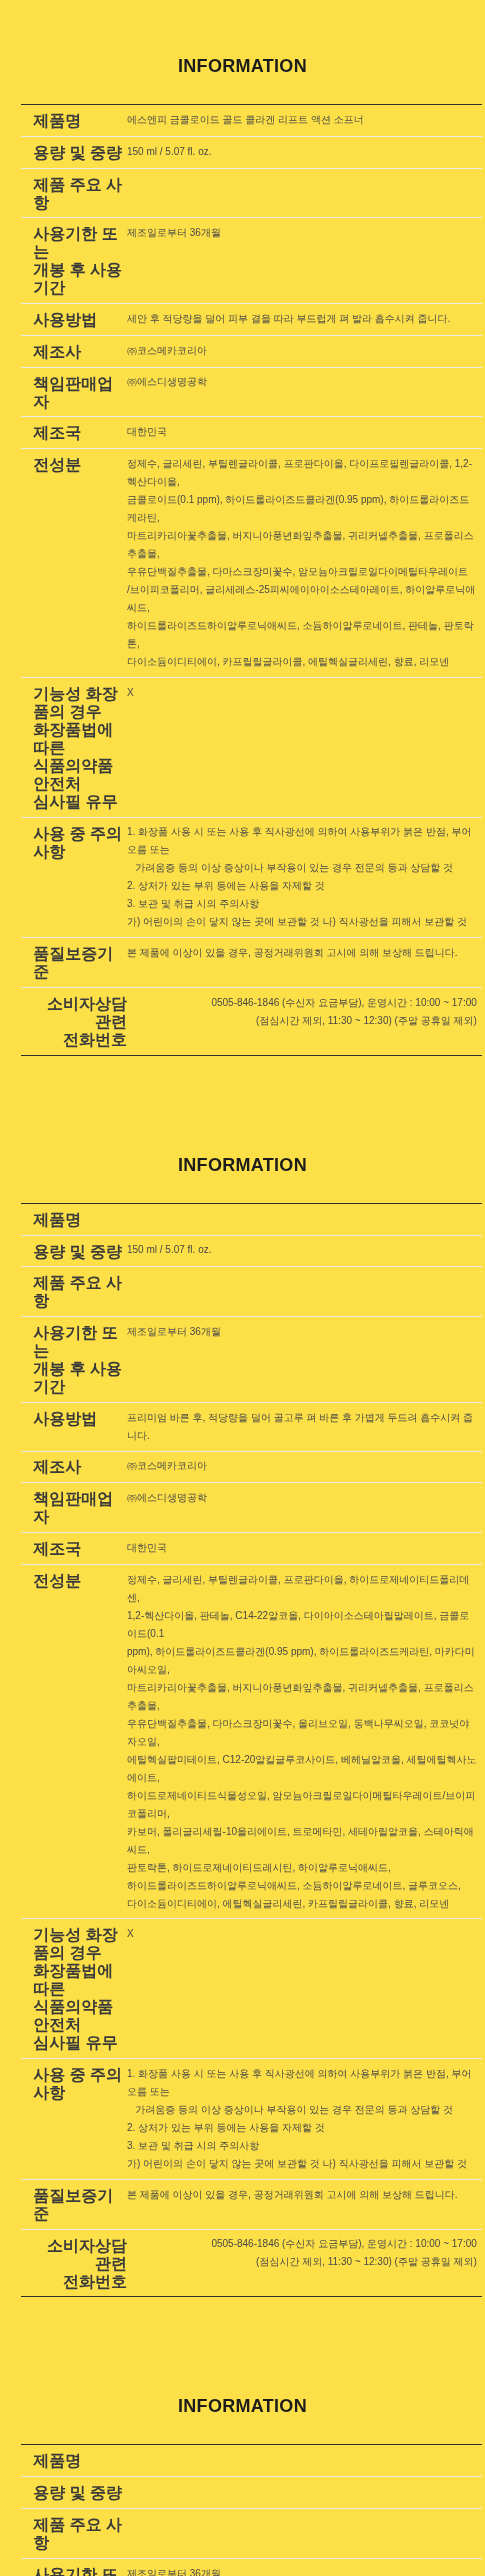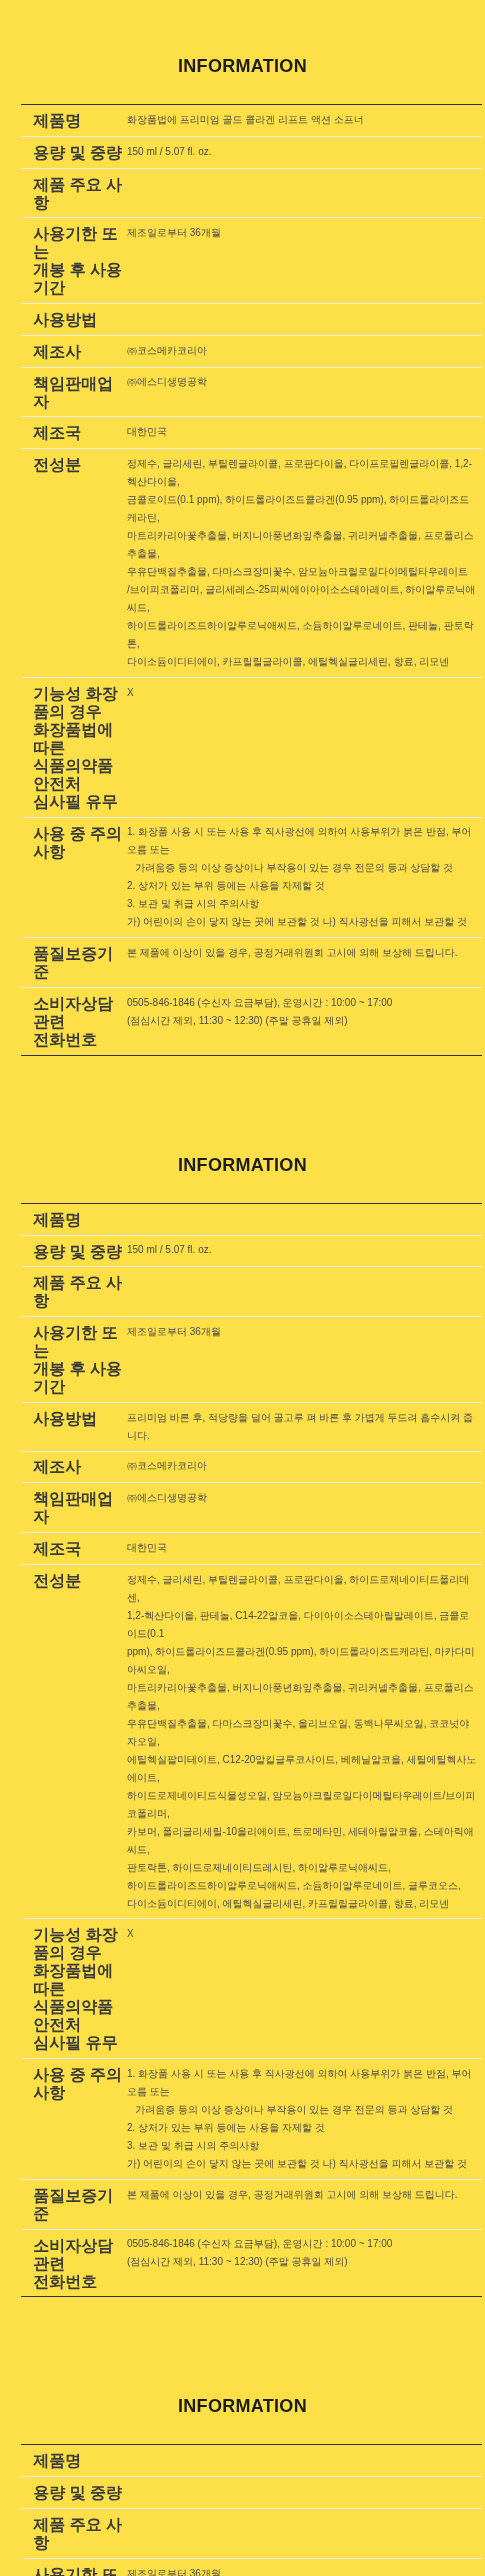--- a/index.html
+++ b/index.html
@@ -16,21 +16,21 @@
   .info-table {
     margin:27px 3.5px 0 21px;
     border-top:1.7px solid #2f2f2f;
     border-bottom:1.7px solid #2f2f2f;
   }
   .row {
     display:flex; align-items:flex-start;
     padding:5.8px 0;
     border-bottom:0.6px solid #ebebeb;
   }
-  .row:last-child { border-bottom:none; }
+  .row:last-child { border-bottom:none;text-align:right; }
   .cell-label {
     width:106px; flex:0 0 106px;
     padding-left:12.2px; padding-top:1.2px;
     font-size:16px; font-weight:700; color:#3a3a3a;
     line-height:18px; white-space:pre-line;
   }
   .cell-value {
     flex:1 1 auto; min-width:0;
     font-size:10px; color:#484848;
     line-height:18px; white-space:pre-line;
@@ -69,37 +69,38 @@
 </head>
 <body>
 
 <div class="page">
 
   <div class="section">
     <div class="section-title">INFORMATION</div>
     <div class="info-table">
       <div class="row">
         <div class="cell-label">제품명</div>
-        <div class="cell-value">화장품법에 프리미엄 골드 콜라겐 리프트 액션 소프너</div>
+        <div class="cell-value">에스엔피 금콜로이드 골드 콜라겐 리프트 액션 소프너</div>
       </div>
       <div class="row">
         <div class="cell-label">용량 및 중량</div>
         <div class="cell-value">150 ml / 5.07 fl. oz.</div>
       </div>
       <div class="row">
         <div class="cell-label">제품 주요 사항</div>
         <div class="cell-value"></div>
       </div>
       <div class="row">
         <div class="cell-label">사용기한 또는
 개봉 후 사용기간</div>
         <div class="cell-value">제조일로부터 36개월</div>
       </div>
       <div class="row">
         <div class="cell-label">사용방법</div>
+        <div class="cell-value">세안 후 적당량을 덜어 피부 결을 따라 부드럽게 펴 발라 흡수시켜 줍니다.</div>
       </div>
       <div class="row">
         <div class="cell-label">제조사</div>
         <div class="cell-value">㈜코스메카코리아</div>
       </div>
       <div class="row">
         <div class="cell-label">책임판매업자</div>
         <div class="cell-value">㈜에스디생명공학</div>
       </div>
       <div class="row">

